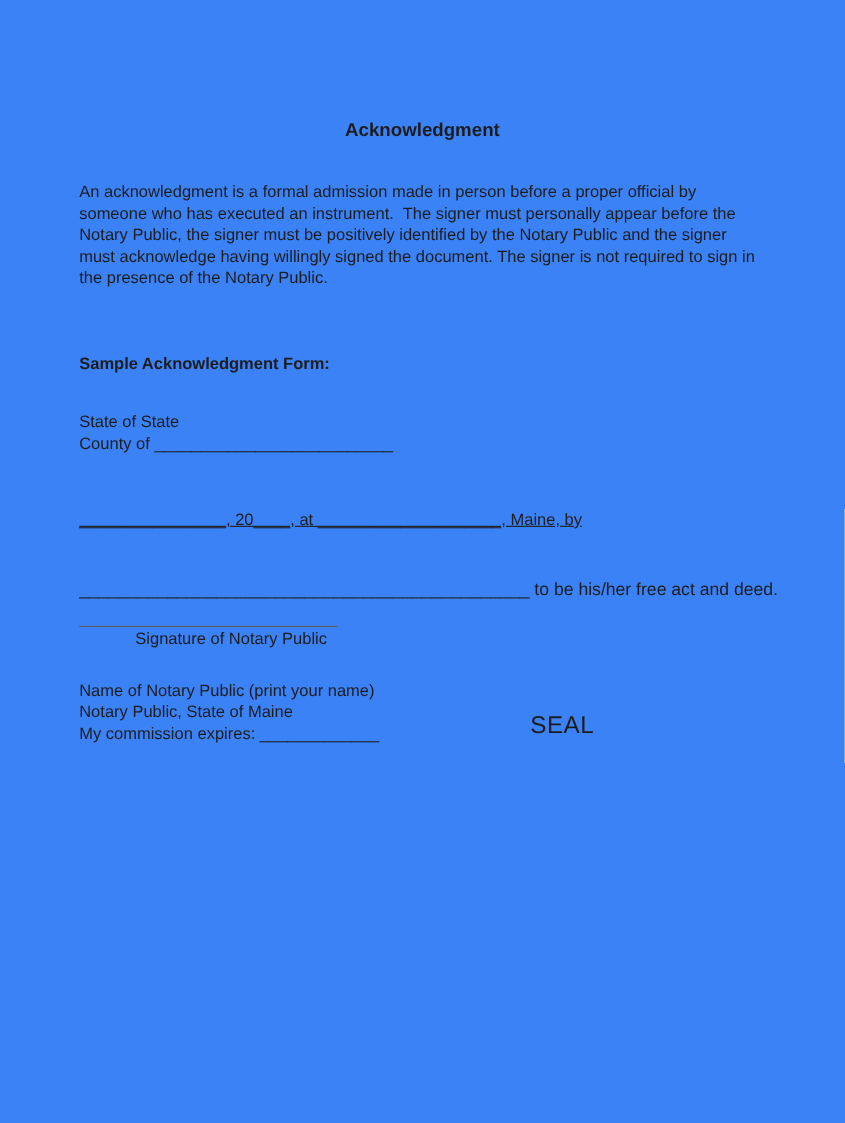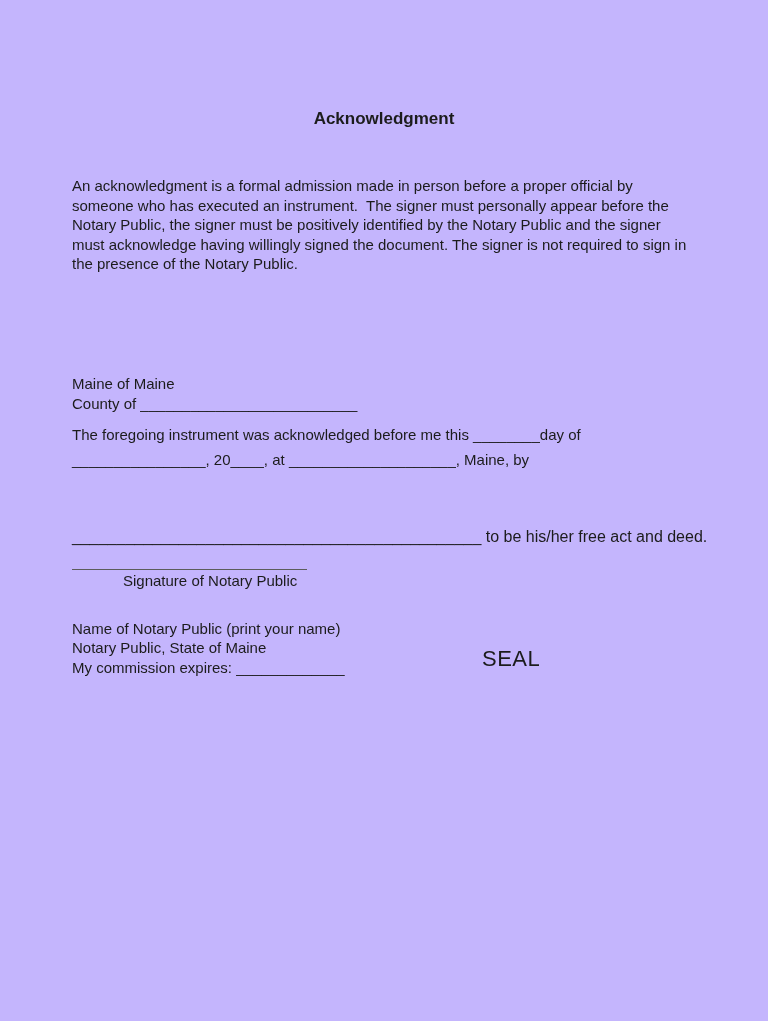--- a/index.html
+++ b/index.html
@@ -4,38 +4,38 @@
 <style>
   html, body {
     margin: 0;
     padding: 0;
     background: #ffffff;
   }
   .page {
     position: relative;
     width: 768px;
     height: 1021px;
-    background: #c4b5fd;
+    background: #3b82f6;
     font-family: "Liberation Sans", sans-serif;
     color: #1c1c1c;
     overflow: hidden;
   }
   .doc-title {
     position: absolute;
     top: 109px;
     left: 0;
     width: 768px;
     text-align: center;
     font-size: 17px;
     font-weight: bold;
     margin: 0;
   }
   .intro {
     position: absolute;
-    top: 176px;
+    top: 165px;
     left: 72px;
     width: 680px;
     font-size: 15px;
     line-height: 19.5px;
     white-space: pre-wrap;
     margin: 0;
   }
   .sample-heading {
     position: absolute;
     top: 322px;
@@ -53,24 +53,25 @@
   }
   .line-foregoing {
     position: absolute;
     top: 426px;
     left: 72px;
     font-size: 15px;
     white-space: pre;
   }
   .line-date {
     position: absolute;
-    top: 451px;
+    top: 464px;
     left: 72px;
     font-size: 15px;
     white-space: pre;
+    text-decoration: underline;
   }
   .line-signer {
     position: absolute;
     top: 528px;
     left: 72px;
     font-size: 16px;
     white-space: pre;
   }
   .sig-rule {
     position: absolute;
@@ -110,25 +111,25 @@
 <div class="page">
 
   <h1 class="doc-title">Acknowledgment</h1>
 
   <p class="intro">An acknowledgment is a formal admission made in person before a proper official by
 someone who has executed an instrument.  The signer must personally appear before the
 Notary Public, the signer must be positively identified by the Notary Public and the signer
 must acknowledge having willingly signed the document. The signer is not required to sign in
 the presence of the Notary Public.</p>
 
+  <div class="sample-heading">Sample Acknowledgment Form:</div>
 
-  <div class="state-county">Maine of Maine
+  <div class="state-county">State of State
 County of __________________________</div>
 
-  <div class="line-foregoing">The foregoing instrument was acknowledged before me this ________day of</div>
 
   <div class="line-date">________________, 20____, at ____________________, Maine, by</div>
 
   <div class="line-signer">______________________________________________ to be his/her free act and deed.</div>
 
   <div class="sig-rule"></div>
 
   <div class="sig-label">Signature of Notary Public</div>
 
   <div class="notary-block">Name of Notary Public (print your name)

